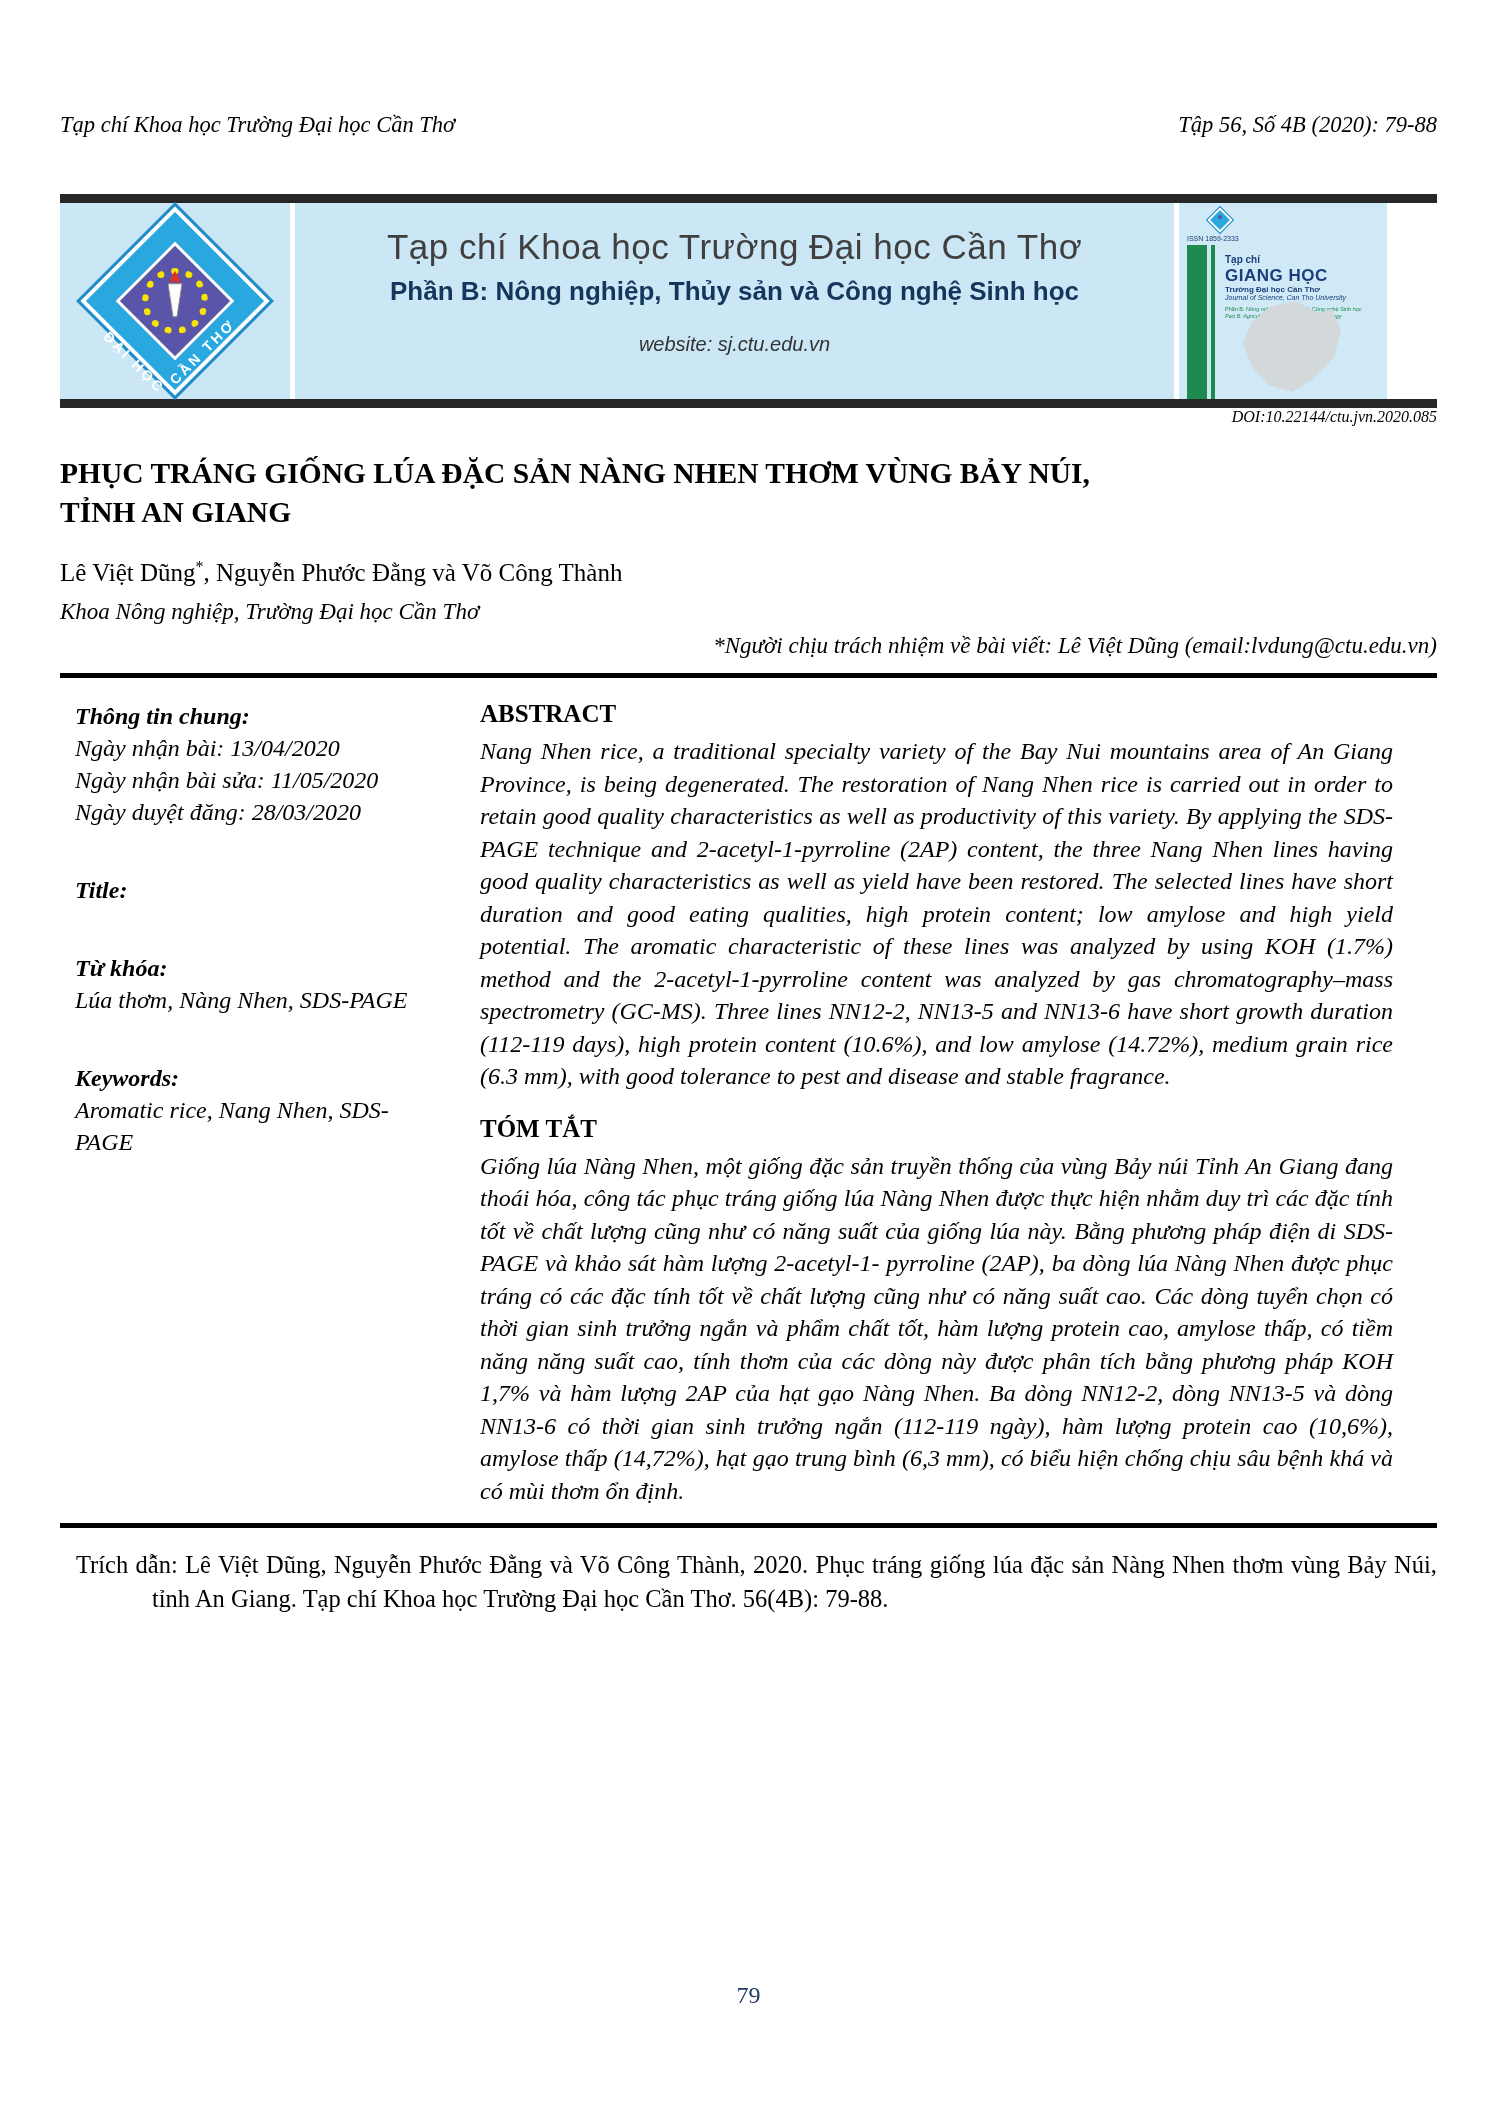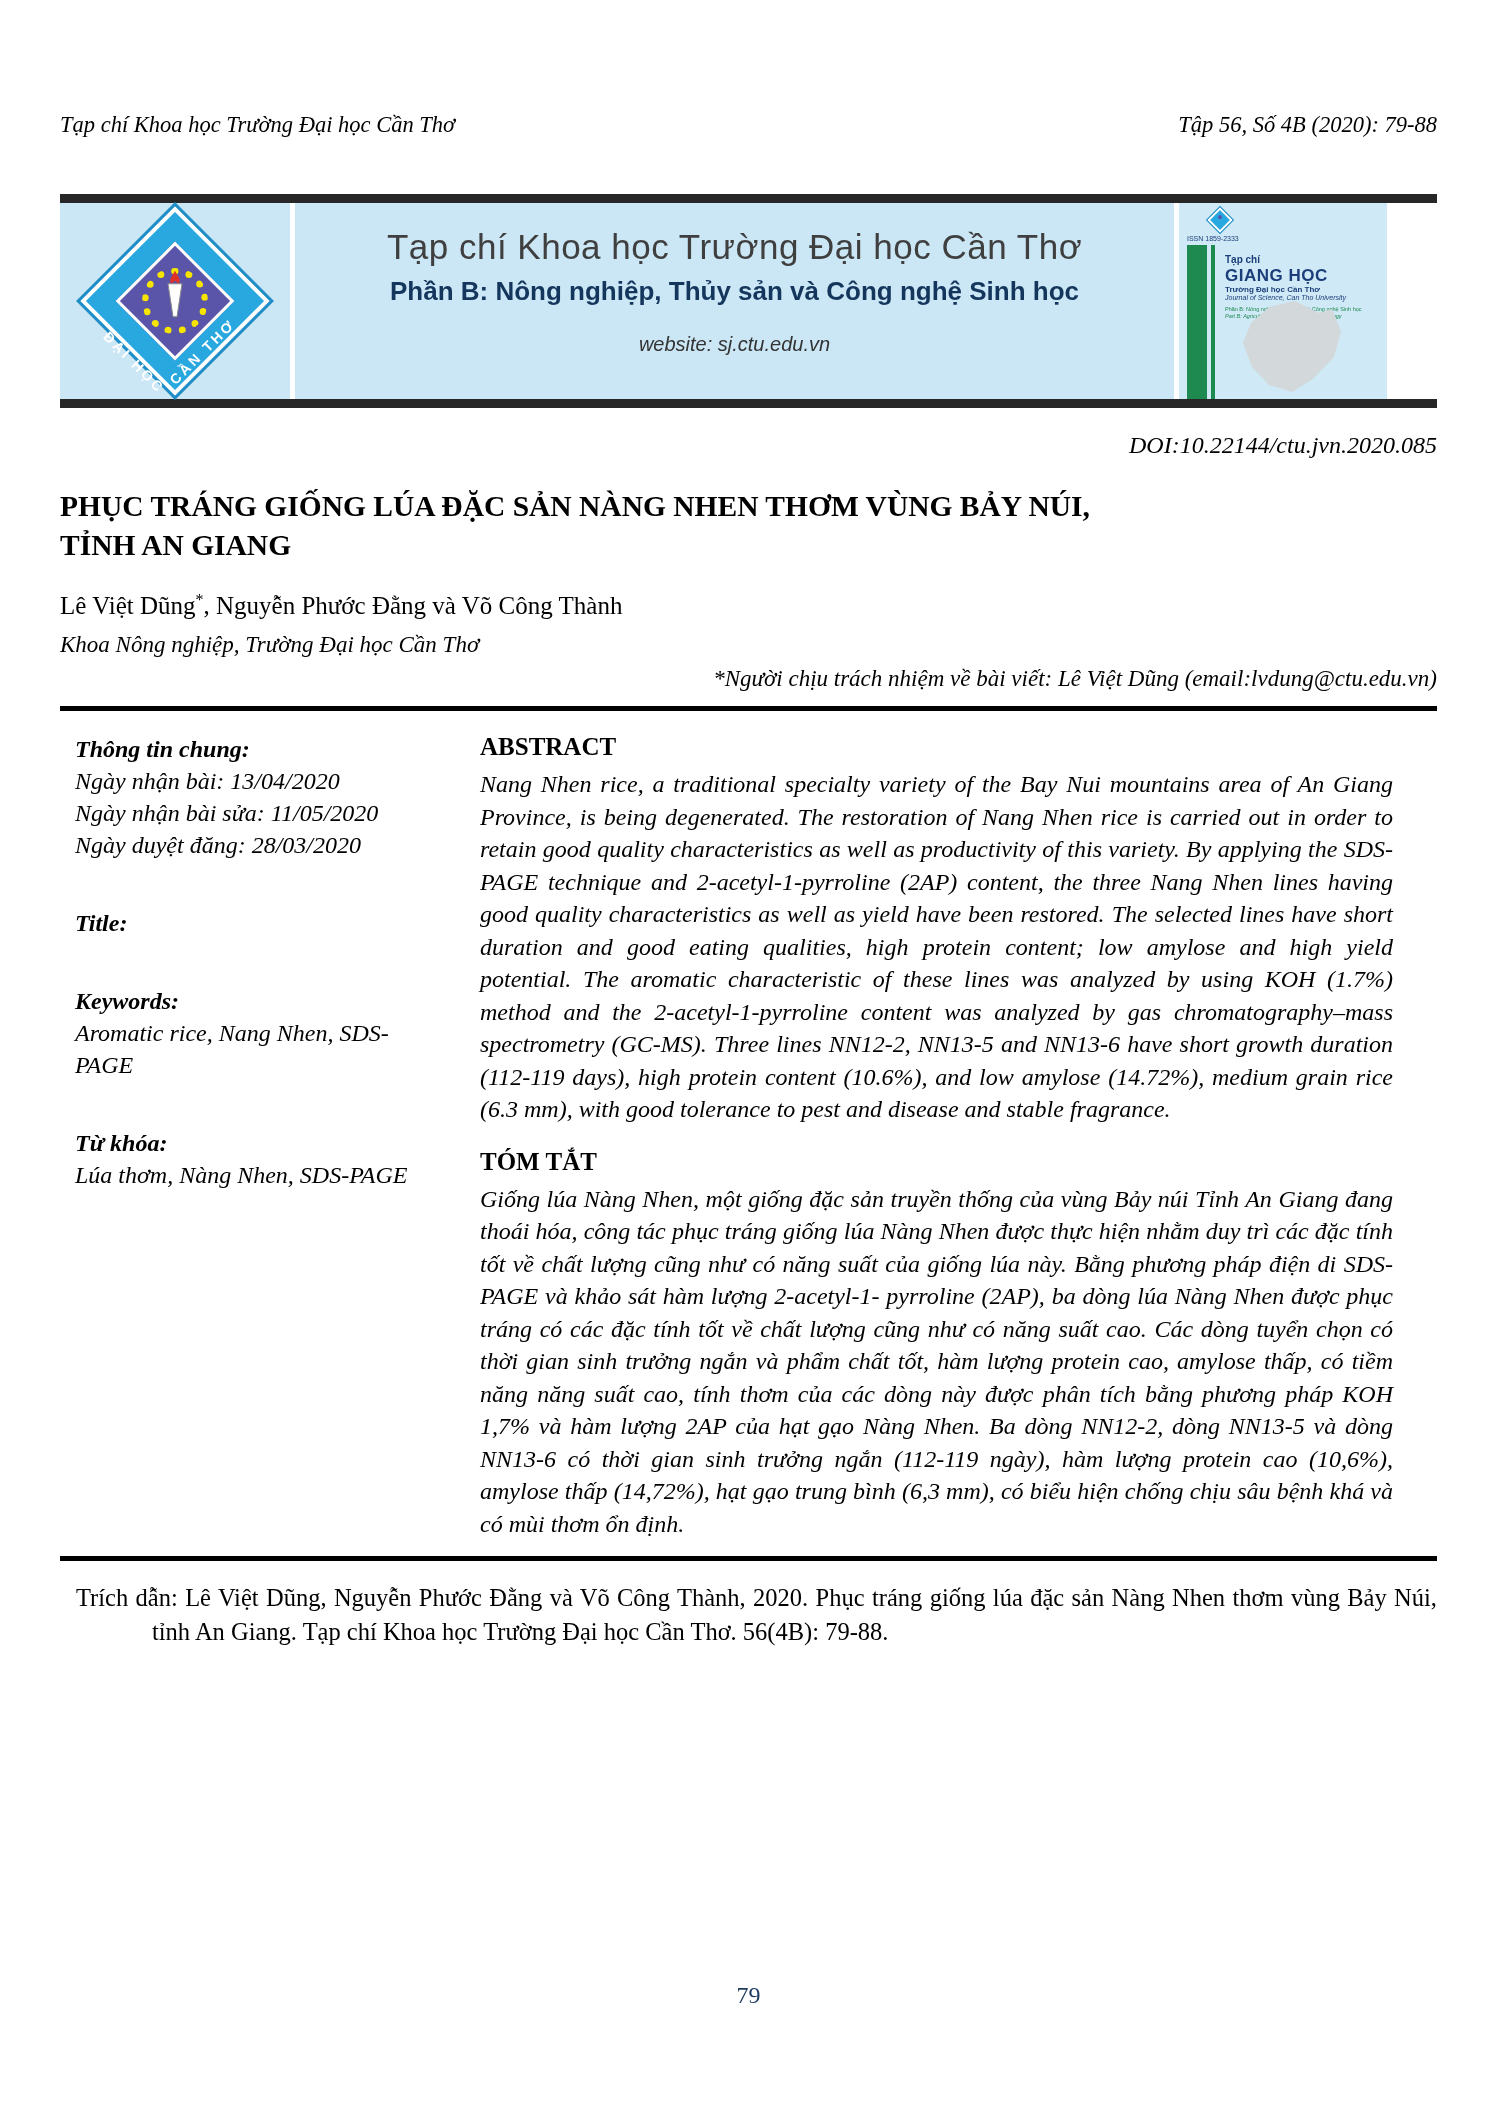--- a/index.html
+++ b/index.html
@@ -52,21 +52,21 @@
   .cover-text{position:absolute;left:46px;top:51px;line-height:1.15;}
   .cv1{font-weight:bold;font-size:10px;}
   .cv2{font-weight:bold;font-size:17px;letter-spacing:0.5px;}
   .cv3{font-weight:bold;font-size:8px;}
   .cv4{font-style:italic;font-size:7px;}
   .cv5{font-size:5.5px;color:#1e8a50;margin-top:4px;}
   .cv6{font-size:5.5px;color:#1e8a50;font-style:italic;}
   .cover-map{position:absolute;left:58px;top:96px;}
 
   
-  .doi{text-align:right;font-style:italic;font-size:24px;margin-top:24px;}
+  .doi{text-align:right;font-style:italic;font-size:16px;}
   .article-title{margin-top:28px;font-weight:bold;font-size:29.5px;line-height:39px;}
   .authors{margin-top:26px;font-size:25px;}
   .authors sup{font-size:16px;}
   .affiliation{margin-top:12px;font-style:italic;font-size:23px;}
   .correspondence{margin-top:8px;font-style:italic;font-size:23px;text-align:right;}
   .hr{height:5px;background:#000;margin-top:14px;}
 
   
   .columns{display:flex;margin-top:22px;}
   .col-left{width:420px;box-sizing:border-box;padding-left:15px;padding-right:62px;
@@ -165,26 +165,26 @@
       <div class="sb-block first">
         <div class="sb-heading">Thông tin chung:</div>
         <div>Ngày nhận bài: 13/04/2020</div>
         <div>Ngày nhận bài sửa: 11/05/2020</div>
         <div>Ngày duyệt đăng: 28/03/2020</div>
       </div>
       <div class="sb-block">
         <div class="sb-heading">Title:</div>
       </div>
       <div class="sb-block">
+        <div class="sb-heading">Từ khóa:</div>
+        <div>Lúa thơm, Nàng Nhen, SDS-PAGE</div>
+      </div>
+      <div class="sb-block">
         <div class="sb-heading">Keywords:</div>
         <div>Aromatic rice, Nang Nhen, SDS-PAGE</div>
-      </div>
-      <div class="sb-block">
-        <div class="sb-heading">Từ khóa:</div>
-        <div>Lúa thơm, Nàng Nhen, SDS-PAGE</div>
       </div>
     </div>
 
     <div class="col-right">
       <div class="section-heading">ABSTRACT</div>
       <div class="para">Nang Nhen rice, a traditional specialty variety of the Bay Nui mountains area of An Giang Province, is being degenerated. The restoration of Nang Nhen rice is carried out in order to retain good quality characteristics as well as productivity of this variety. By applying the SDS-PAGE technique and 2-acetyl-1-pyrroline (2AP) content, the three Nang Nhen lines having good quality characteristics as well as yield have been restored. The selected lines have short duration and good eating qualities, high protein content; low amylose and high yield potential. The aromatic characteristic of these lines was analyzed by using KOH (1.7%) method and the 2-acetyl-1-pyrroline content was analyzed by gas chromatography–mass spectrometry (GC-MS). Three lines NN12-2, NN13-5 and NN13-6 have short growth duration (112-119 days), high protein content (10.6%), and low amylose (14.72%), medium grain rice (6.3 mm), with good tolerance to pest and disease and stable fragrance.</div>
       <div class="section-heading tomtat">TÓM TẮT</div>
       <div class="para">Giống lúa Nàng Nhen, một giống đặc sản truyền thống của vùng Bảy núi Tỉnh An Giang đang thoái hóa, công tác phục tráng giống lúa Nàng Nhen được thực hiện nhằm duy trì các đặc tính tốt về chất lượng cũng như có năng suất của giống lúa này. Bằng phương pháp điện di SDS-PAGE và khảo sát hàm lượng 2-acetyl-1- pyrroline (2AP), ba dòng lúa Nàng Nhen được phục tráng có các đặc tính tốt về chất lượng cũng như có năng suất cao. Các dòng tuyển chọn có thời gian sinh trưởng ngắn và phẩm chất tốt, hàm lượng protein cao, amylose thấp, có tiềm năng năng suất cao, tính thơm của các dòng này được phân tích bằng phương pháp KOH 1,7% và hàm lượng 2AP của hạt gạo Nàng Nhen. Ba dòng NN12-2, dòng NN13-5 và dòng NN13-6 có thời gian sinh trưởng ngắn (112-119 ngày), hàm lượng protein cao (10,6%), amylose thấp (14,72%), hạt gạo trung bình (6,3 mm), có biểu hiện chống chịu sâu bệnh khá và có mùi thơm ổn định.</div>
     </div>
 

